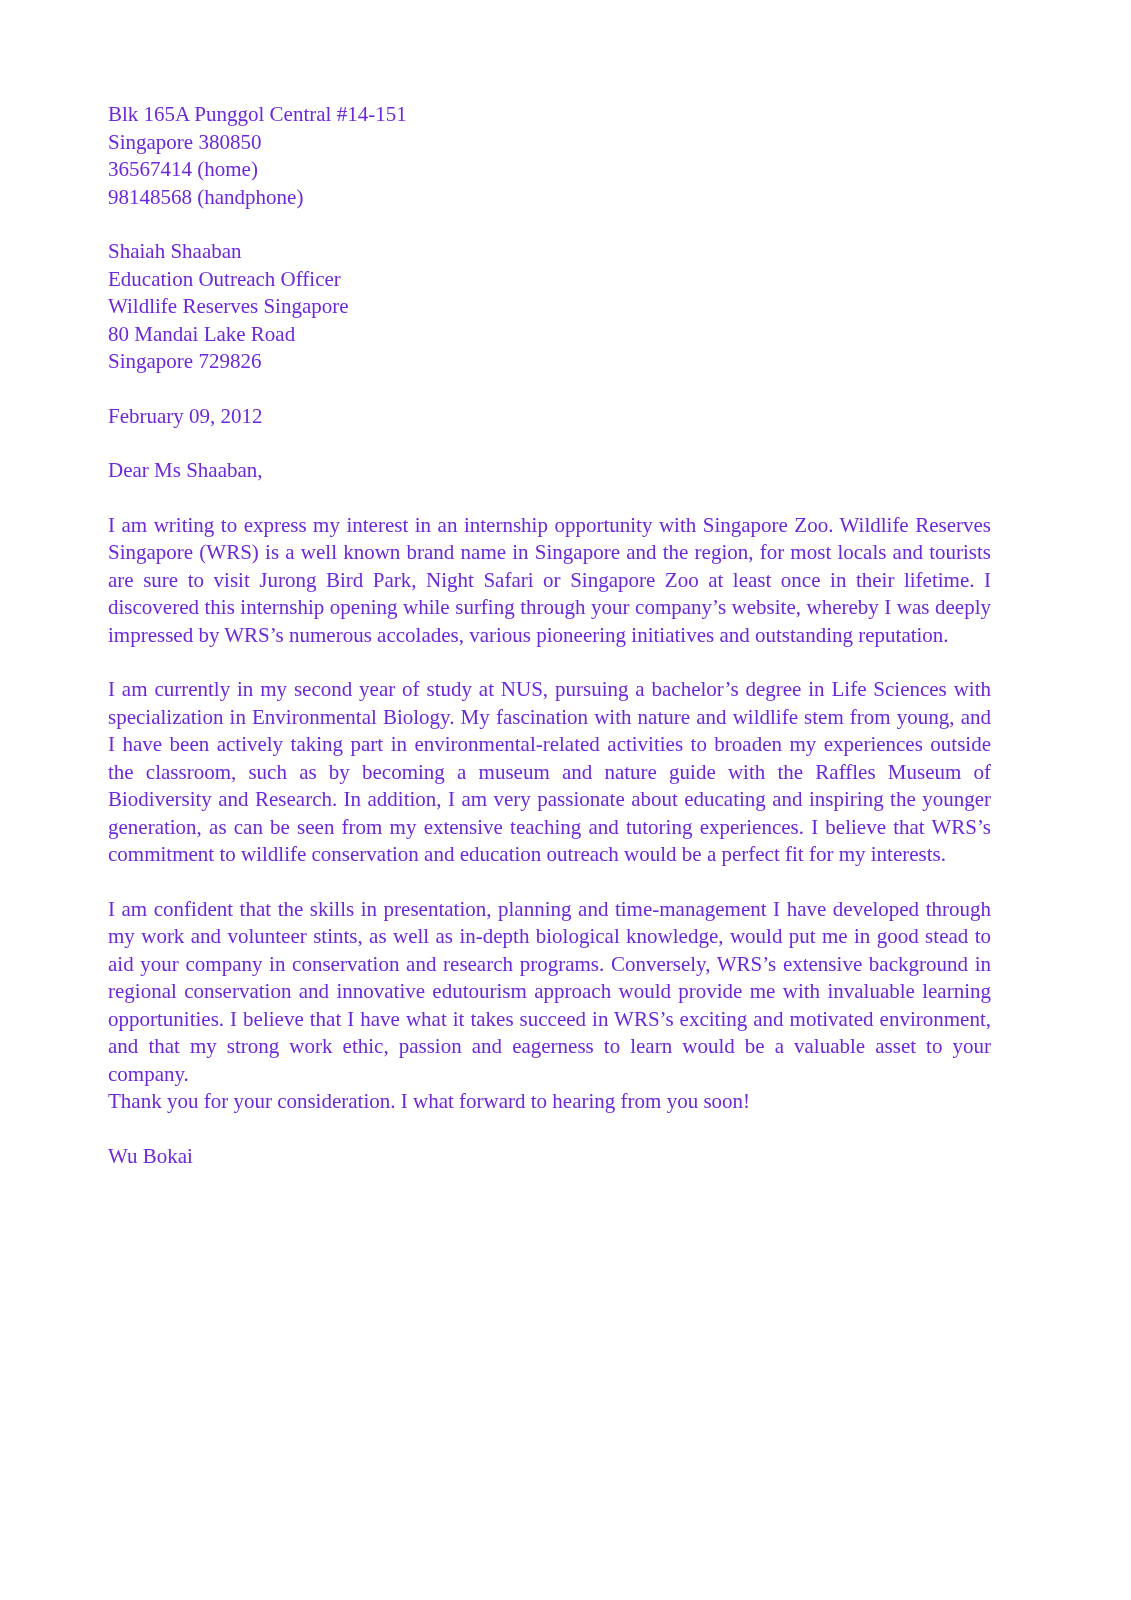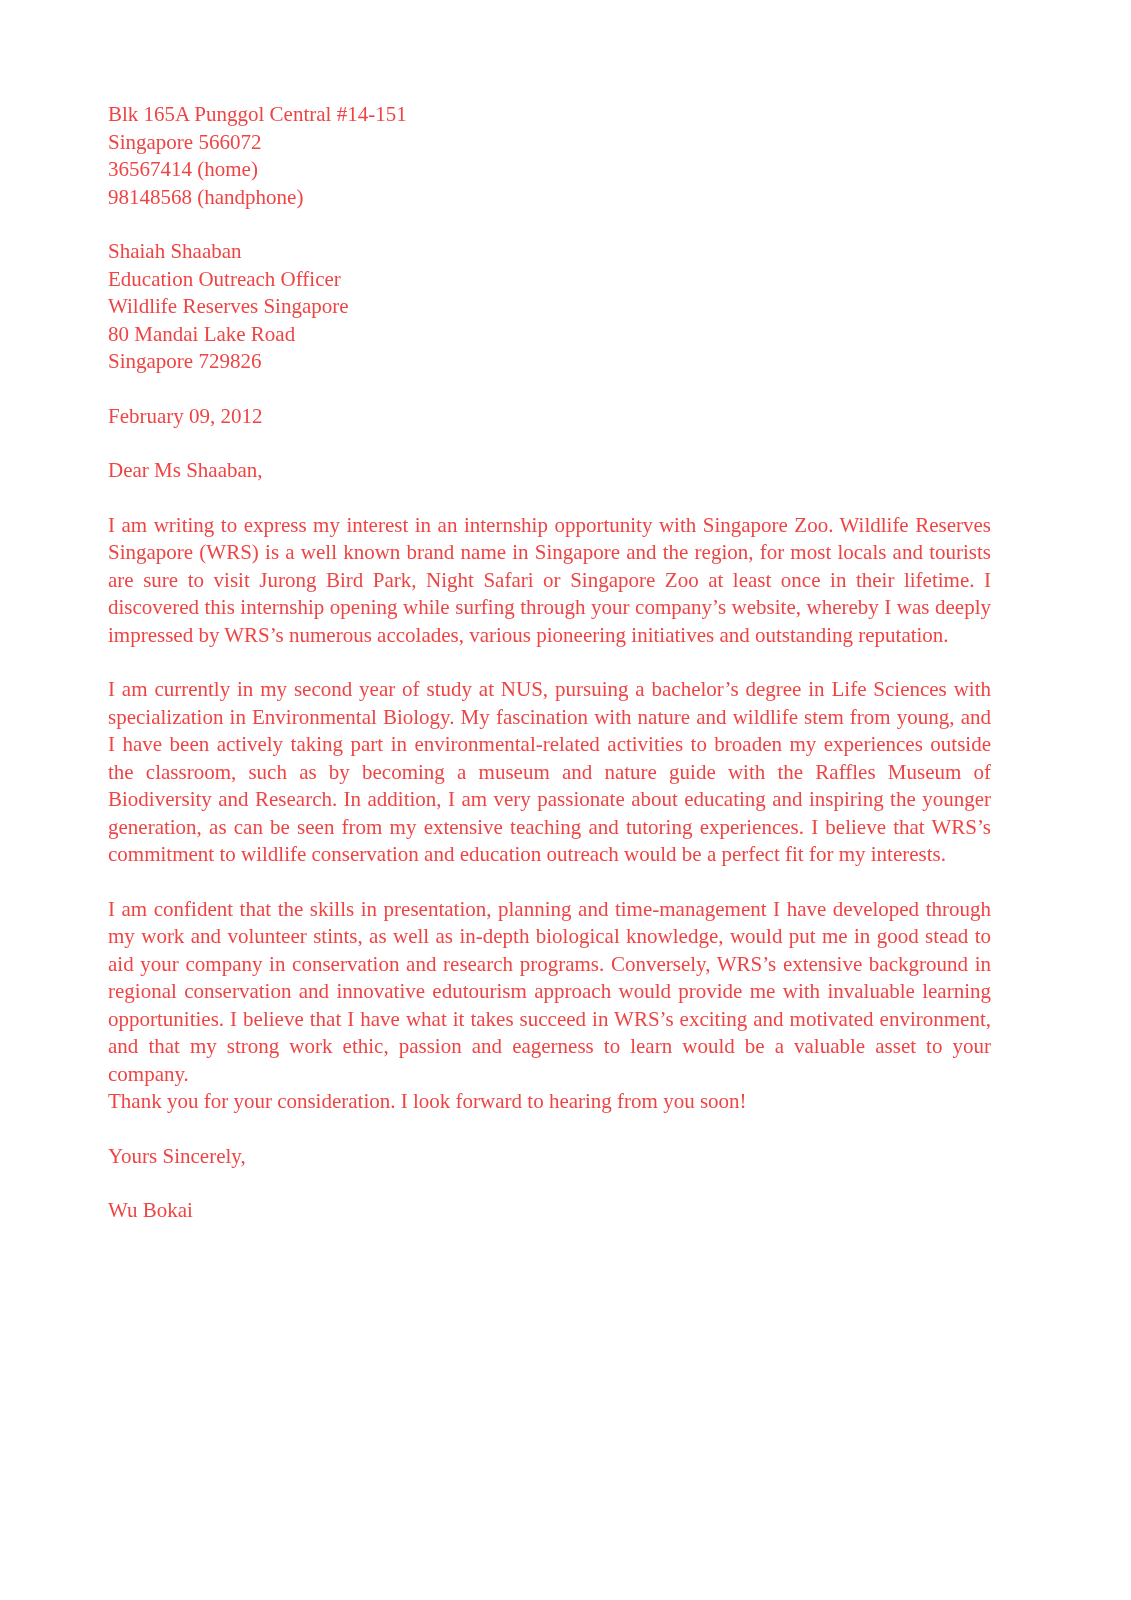--- a/index.html
+++ b/index.html
@@ -15,21 +15,21 @@
     overflow: hidden;
   }
   .content {
     position: absolute;
     left: 108px;
     top: 101px;
     width: 895px;
     font-family: "Liberation Serif", "DejaVu Serif", serif;
     font-size: 21px;
     line-height: 27.5px;
-    color: #ef4444;
+    color: #6d28d9;
   }
   .block {
     margin: 0;
   }
   .block + .block {
     margin-top: 27px;
   }
   .line {
     white-space: pre-wrap;
   }
@@ -40,41 +40,40 @@
   }
 </style>
 </head>
 <body>
 
 <div class="page">
   <div class="content">
 
     <div class="block">
       <div class="line">Blk 165A Punggol Central #14-151</div>
-      <div class="line">Singapore 566072</div>
+      <div class="line">Singapore 380850</div>
       <div class="line">36567414 (home)</div>
       <div class="line">98148568 (handphone)</div>
     </div>
 
     <div class="block">
       <div class="line">Shaiah Shaaban</div>
       <div class="line">Education Outreach Officer</div>
       <div class="line">Wildlife Reserves Singapore</div>
       <div class="line">80 Mandai Lake Road</div>
       <div class="line">Singapore 729826</div>
     </div>
 
     <div class="block line">February 09, 2012</div>
 
     <div class="block line">Dear Ms Shaaban,</div>
 
     <p class="para">I am writing to express my interest in an internship opportunity with Singapore Zoo. Wildlife Reserves Singapore (WRS) is a well known brand name in Singapore and the region, for most locals and tourists are sure to visit Jurong Bird Park, Night Safari or Singapore Zoo at least once in their lifetime. I discovered this internship opening while surfing through your company’s website, whereby I was deeply impressed by WRS’s numerous accolades, various pioneering initiatives and outstanding reputation.</p>
     <p class="para">I am currently in my second year of study at NUS, pursuing a bachelor’s degree in Life Sciences with specialization in Environmental Biology. My fascination with nature and wildlife stem from young, and I have been actively taking part in environmental-related activities to broaden my experiences outside the classroom, such as by becoming a museum and nature guide with the Raffles Museum of Biodiversity and Research. In addition, I am very passionate about educating and inspiring the younger generation, as can be seen from my extensive teaching and tutoring experiences. I believe that WRS’s commitment to wildlife conservation and education outreach would be a perfect fit for my interests.</p>
     <p class="para">I am confident that the skills in presentation, planning and time-management I have developed through my work and volunteer stints, as well as in-depth biological knowledge, would put me in good stead to aid your company in conservation and research programs. Conversely, WRS’s extensive background in regional conservation and innovative edutourism approach would provide me with invaluable learning opportunities. I believe that I have what it takes succeed in WRS’s exciting and motivated environment, and that my strong work ethic, passion and eagerness to learn would be a valuable asset to your company.</p>
 
-    <div class="block line">Thank you for your consideration. I look forward to hearing from you soon!</div>
+    <div class="block line">Thank you for your consideration. I what forward to hearing from you soon!</div>
 
-    <div class="block line">Yours Sincerely,</div>
 
     <div class="block line">Wu Bokai</div>
 
   </div>
 </div>
 
 </body></html>

